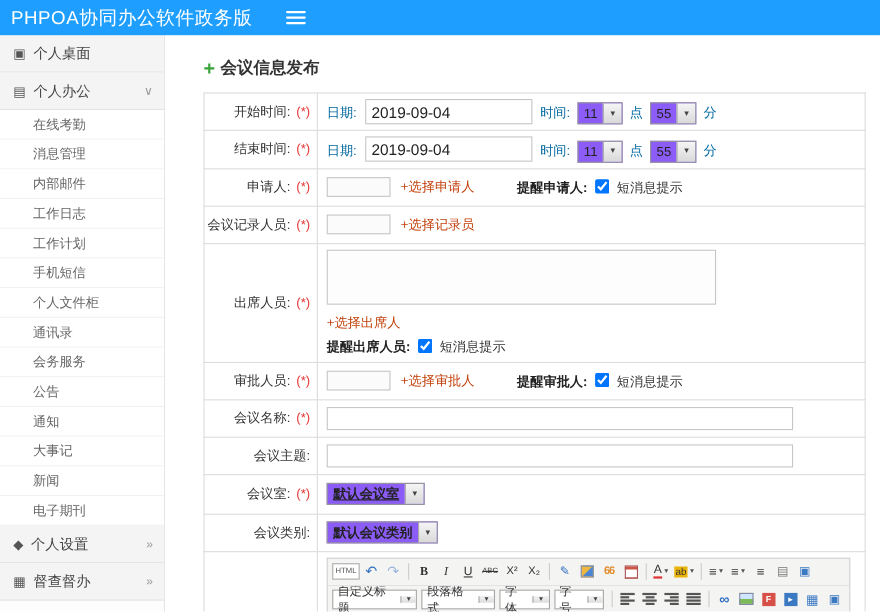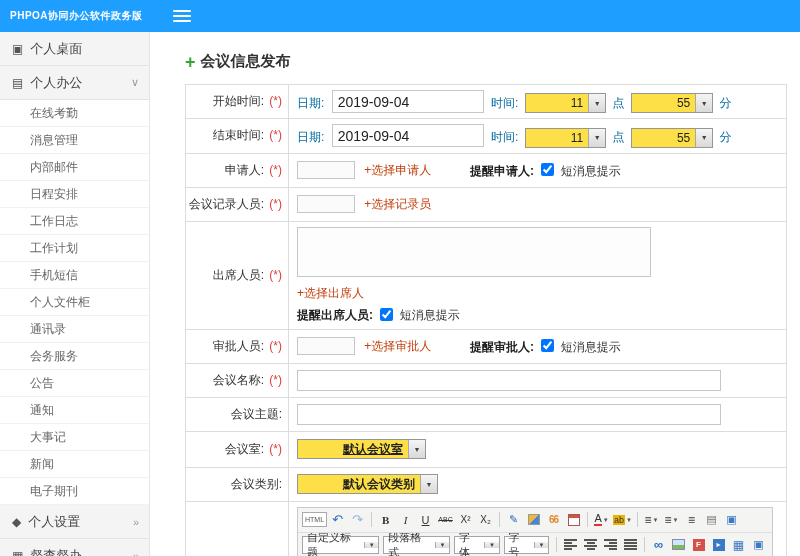--- a/index.html
+++ b/index.html
@@ -2,21 +2,21 @@
 <html lang="zh"><head>
 <meta charset="utf-8">
 <style>
   * { box-sizing: border-box; margin: 0; padding: 0; }
   html,body { width:800px; height:556px; overflow:hidden; background:#fff;
     font-family:"Liberation Sans","DejaVu Sans",sans-serif; }
 
   
   .topbar { position:absolute; top:0; left:0; right:0; height:32px; background:#1e9fff;
     display:flex; align-items:center; color:#fff; z-index:5; }
-  .topbar .app-title { font-size:10px; font-weight:bold; margin-left:10px; letter-spacing:0.5px; }
+  .topbar .app-title { font-size:17px; font-weight:normal; margin-left:10px; letter-spacing:0.5px; }
   .burger { margin-left:30px; width:18px; cursor:pointer; display:flex; flex-direction:column; gap:3px; }
   .burger i { display:block; height:2px; background:#fff; border-radius:1px; }
 
   
   .sidebar { position:absolute; top:32px; left:0; width:150px; bottom:0; background:#fdfdfd;
     border-right:1px solid #e5e5e5; overflow:hidden; }
   .side-sec { height:34px; display:flex; align-items:center; background:#f4f4f4;
     border-bottom:1px solid #e3e3e3; color:#444; padding:0 10px 0 12px; cursor:pointer; }
   .side-sec .s-ic { margin-right:7px; color:#555; font-size:12px; }
   .side-sec .s-label { flex:1; font-size:13px; }
@@ -39,22 +39,22 @@
   tr.h32 { height:32px; } tr.h34 { height:34px; } tr.h36 { height:36px; }
 
   .inline-lbl { color:#0369a1; }
   .inp-date { width:152px; height:23px; border:1px solid #c6c6c6; font-size:14px; padding:1px 5px;
     color:#222; font-family:inherit; margin:0 4px; }
   .inp-small { width:58px; height:18px; border:1px solid #c6c6c6; background:#fbfbfb; }
   .inp-long { width:424px; height:21px; border:1px solid #c6c6c6; padding:1px 4px; font-family:inherit; }
   textarea.attendee-box { width:354px; height:50px; border:1px solid #c6c6c6; background:#fdfdfd;
     resize:none; font-family:inherit; }
 
-  .sel { display:inline-flex; align-items:stretch; border:1px solid #969696; background:#fde047;
-    height:20px; vertical-align:middle; margin:0 3px; cursor:pointer;padding-left:40px; }
+  .sel { display:inline-flex; align-items:stretch; border:1px solid #969696; background:#8b5cf6;
+    height:20px; vertical-align:middle; margin:0 3px; cursor:pointer; }
   .sel .v { display:flex; align-items:center; padding:0 5px; font-size:12px; color:#222; }
   .sel .a { width:17px; background:linear-gradient(#f5f5f5,#d9d9d9); border-left:1px solid #a8a8a8;
     display:flex; align-items:center; justify-content:center; font-size:7px; color:#444; }
   .room-sel .v { font-weight:bold; text-decoration:underline; }
   .cat-sel .v { font-weight:bold; }
 
   .link { color:#c2410c; cursor:pointer; margin-left:6px; text-decoration:none; }
   .remind { font-weight:bold; color:#222; }
   .sp { display:inline-block; width:32px; }
   input[type=checkbox] { vertical-align:-2px; margin:0 3px 0 4px; }
@@ -130,21 +130,20 @@
   </div>
   <div class="side-sec">
     <span class="s-ic">▤</span>
     <span class="s-label">个人办公</span>
     <span class="s-chev">∨</span>
   </div>
   <ul class="side-items">
     <li>在线考勤</li>
     <li>消息管理</li>
     <li>内部邮件</li>
-    <li>日程安排</li>
     <li>工作日志</li>
     <li>工作计划</li>
     <li>手机短信</li>
     <li>个人文件柜</li>
     <li>通讯录</li>
     <li>会务服务</li>
     <li>公告</li>
     <li>通知</li>
     <li>大事记</li>
     <li>新闻</li>

